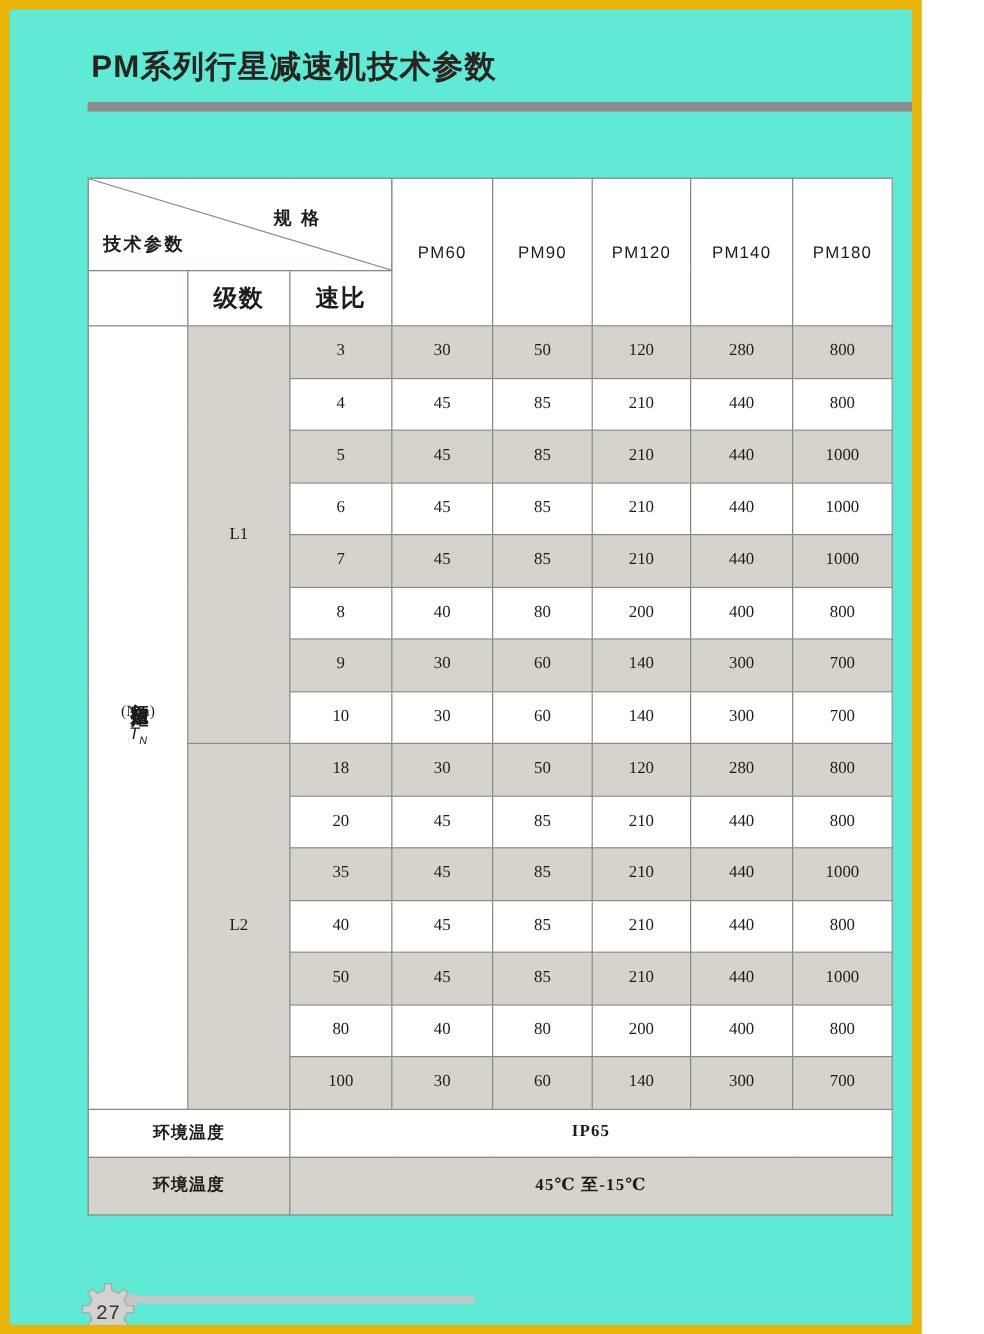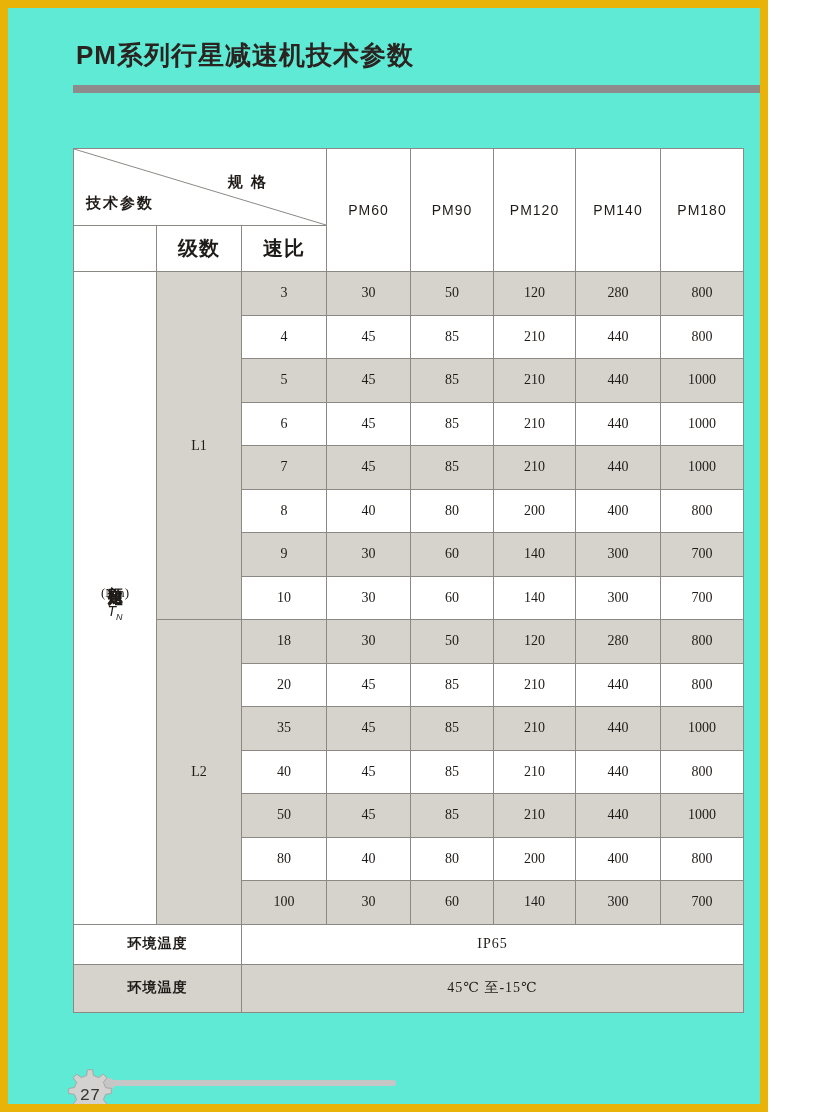--- a/index.html
+++ b/index.html
@@ -64,21 +64,21 @@
     writing-mode:vertical-rl; text-orientation:upright;
     font-weight:bold; font-size:15px; letter-spacing:2px; line-height:1.1;
   }
   .vunit { font-family:"Liberation Serif","DejaVu Serif",serif; font-size:13px; margin-top:2px; }
   .vsym { font-family:Liberation Sans, sans-serif; font-size:14px; font-style:italic; }
   .vsym sub { font-size:9px; font-style:italic; }
 
   tr.iprow td { height:40px; background:#ffffff; }
   tr.temprow td { height:48px; background:#d6d3cd; }
   td.blabel { font-weight:bold; font-size:14px; letter-spacing:1px; }
-  td.bvalue { font-family:"Liberation Serif","DejaVu Serif",serif; font-size:14px; letter-spacing:1px; }
+  td.bvalue { font-family:"Liberation Serif","DejaVu Serif",serif; font-size:14px; letter-spacing:1px;font-weight:bold; }
 
   
   .footer-rule {
     position:absolute; left:102px; top:1072px;
     width:286px; height:6px; background:#c6c6c6; border-radius:3px;
   }
   .footer-dot {
     position:absolute; left:95px; top:1070px;
     width:12px; height:12px; background:#c6c6c6; border-radius:50%;
   }

